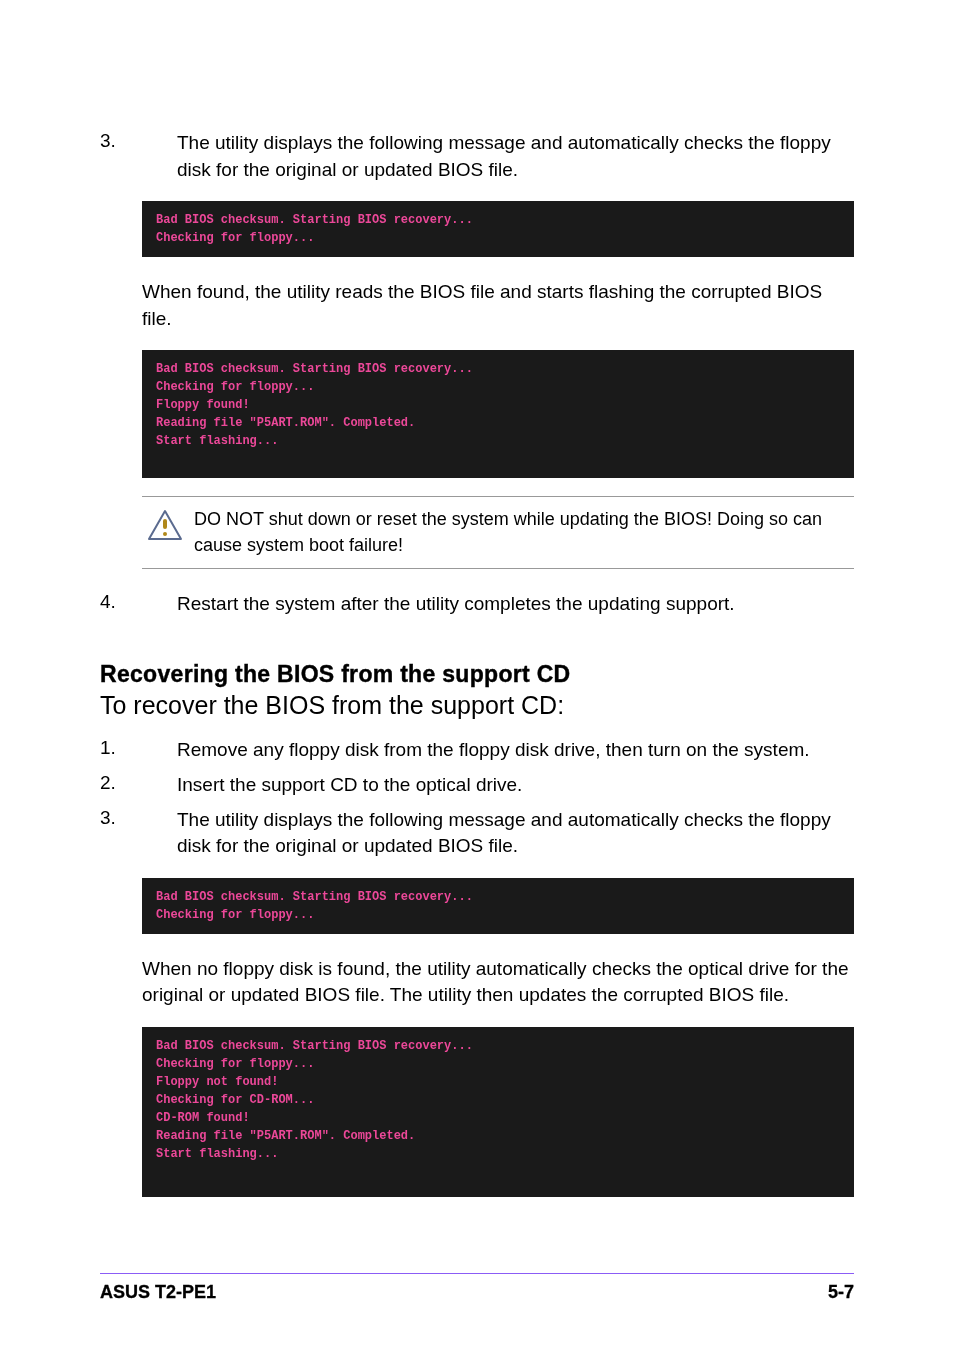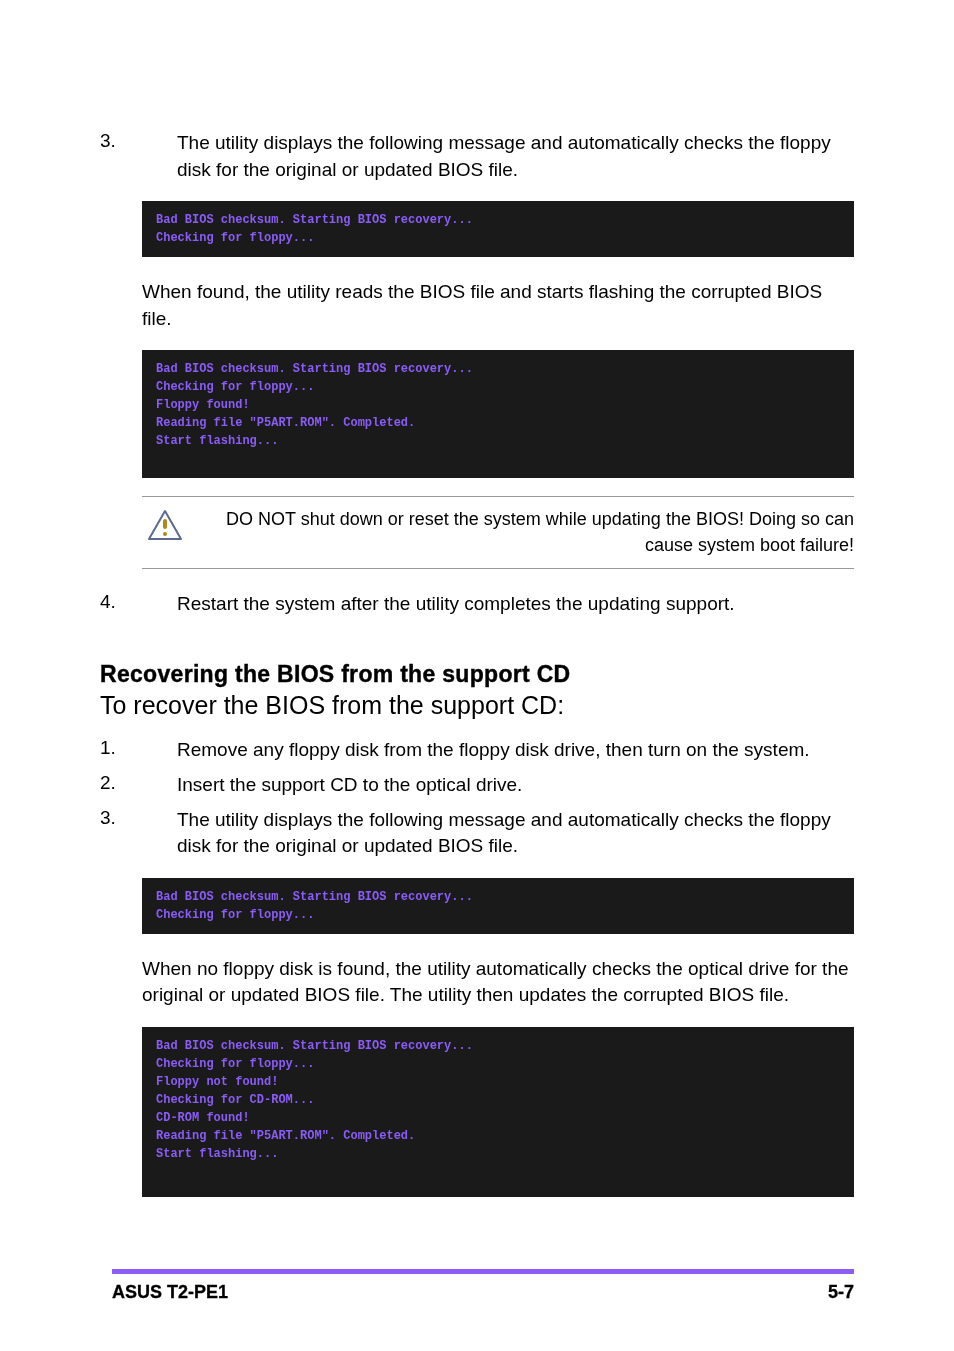--- a/index.html
+++ b/index.html
@@ -26,21 +26,21 @@
     font-size: 19px;
   }
   .list-body {
     flex: 1;
     font-size: 19px;
     line-height: 1.4;
     margin-left: 35px;
   }
   .code-block {
     background: #1a1a1a;
-    color: #8b5cf6;
+    color: #ec4899;
     font-family: "Courier New", monospace;
     font-size: 12px;
     font-weight: bold;
     padding: 10px 14px;
     margin: 18px 0 18px 42px;
     line-height: 1.5;
     white-space: pre;
   }
   .code-block.tall1 { padding-bottom: 28px; }
   .code-block.tall2 { padding-bottom: 34px; }
@@ -58,21 +58,20 @@
     display: flex;
     justify-content: center;
     align-items: flex-start;
     padding-top: 2px;
   }
   .callout-text {
     flex: 1;
     font-size: 18px;
     line-height: 1.4;
     padding-left: 6px;
-    text-align: right;
   }
   .section-heading {
     font-size: 23px;
     font-weight: 900;
     margin-top: 44px;
     letter-spacing: 0.3px;
     -webkit-text-stroke: 0.4px #000;
   }
   .para {
     font-size: 25px;
@@ -82,23 +81,23 @@
   .indent-para {
     margin-left: 42px;
     font-size: 19px;
     line-height: 1.4;
     margin-bottom: 14px;
     margin-top: 22px;
   }
   .footer {
     position: absolute;
     bottom: 48px;
-    left: 112px;
+    left: 100px;
     right: 100px;
-    border-top: 5px solid #8b5cf6;
+    border-top: 1px solid #8b5cf6;
     padding-top: 8px;
     display: flex;
     justify-content: space-between;
     font-size: 18px;
     font-weight: 900;
     -webkit-text-stroke: 0.3px #000;
   }
 </style>
 </head>
 <body>

